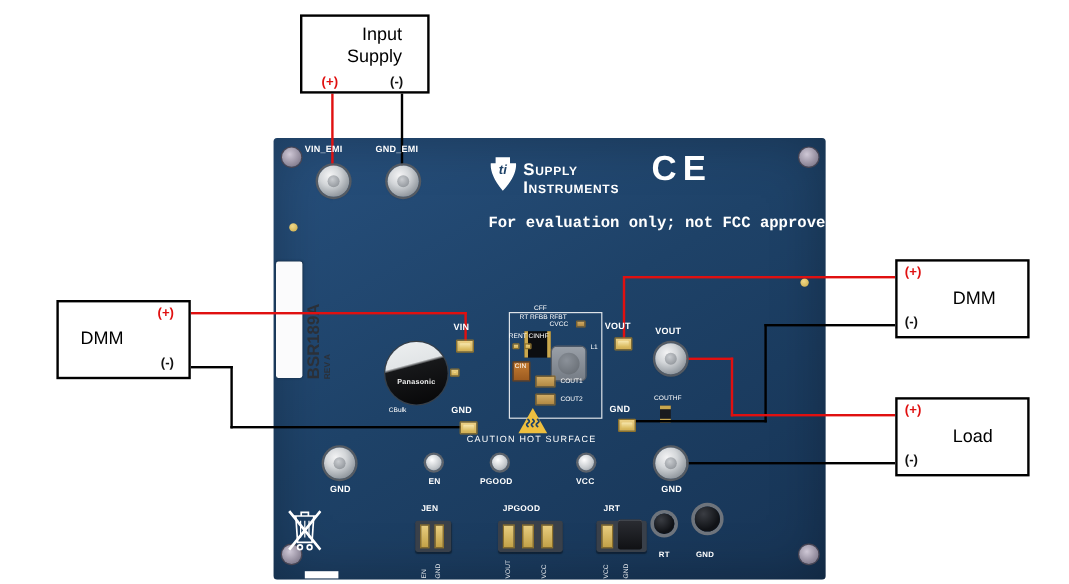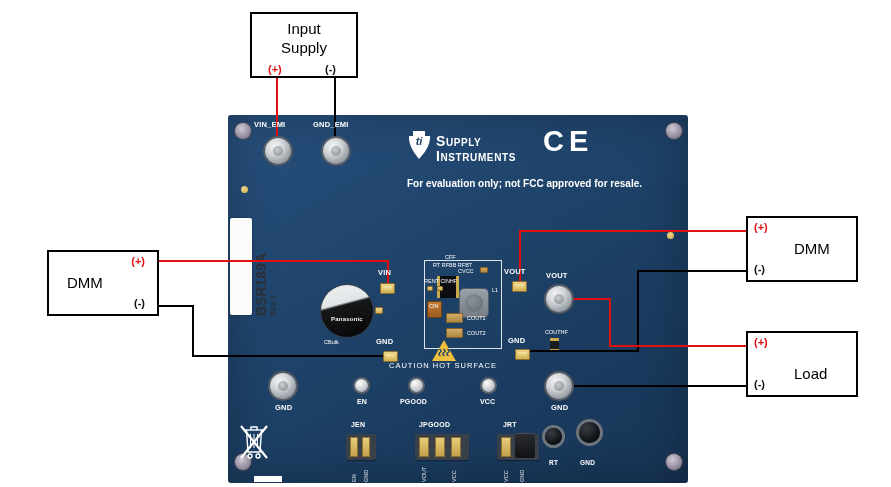--- a/index.html
+++ b/index.html
@@ -74,21 +74,21 @@
 
   .header-base{position:absolute;background:#39404a;border-radius:2px;z-index:5;box-shadow:0 1px 1px rgba(0,0,0,.4);}
   .pin{position:absolute;background:linear-gradient(#e8cd7f,#c2a147);border:1px solid #8d712c;
     box-sizing:border-box;z-index:6;}
   .jumper-cap{position:absolute;background:linear-gradient(#2b2d33,#101114);border-radius:2px;z-index:7;
     box-shadow:inset 0 1px 0 #4a4d55;}
 
   .logo-line{position:absolute;color:#fff;font-weight:bold;font-variant:small-caps;font-size:14px;
     letter-spacing:.6px;z-index:7;line-height:1;}
   .ce{position:absolute;color:#fff;font-weight:bold;font-size:29px;letter-spacing:5px;z-index:7;line-height:1;}
-  .disclaimer{position:absolute;color:#fff;font-weight:bold;font-size:10px;z-index:7;white-space:nowrap;}
+  .disclaimer{position:absolute;color:#fff;font-weight:bold;font-size:13px;z-index:7;white-space:nowrap;font-family:Liberation Mono, monospace;}
   .warn-text{position:absolute;color:#fff;font-weight:normal;font-size:7.5px;letter-spacing:1px;z-index:7;white-space:nowrap;}
   .white-bar{position:absolute;left:254px;top:476px;width:28px;height:6px;background:#fff;z-index:5;}
   .icon{position:absolute;z-index:6;}
 </style>
 </head>
 <body>
 
 <div id="canvas">
 
   <div class="board"></div>
@@ -237,36 +237,36 @@
   <div class="wire neg" style="left:637px;top:270px;width:109px;height:2px;"></div>
   <div class="wire neg" style="left:637px;top:270px;width:2px;height:82px;"></div>
   <div class="wire neg" style="left:522px;top:350px;width:117px;height:2px;"></div>
 
   <div class="wire pos" style="left:609px;top:345px;width:137px;height:2px;"></div>
   <div class="wire pos" style="left:609px;top:298px;width:2px;height:49px;"></div>
   <div class="wire pos" style="left:564px;top:298px;width:47px;height:2px;"></div>
   <div class="wire neg" style="left:564px;top:385px;width:182px;height:2px;"></div>
 
   <div class="eqbox" style="left:250px;top:12px;width:108px;height:66px;">
-    <div class="title" style="width:62px;margin:6px auto 0;">Input Supply</div>
+    <div class="title" style="width:62px;margin:6px auto 0;text-align:right;">Input Supply</div>
     <div class="polarity pos" style="left:16px;bottom:1px;">(+)</div>
     <div class="polarity neg" style="right:20px;bottom:1px;">(-)</div>
   </div>
 
   <div class="eqbox" style="left:47px;top:250px;width:112px;height:66px;">
     <div class="title" style="position:absolute;left:18px;top:22px;">DMM</div>
     <div class="polarity pos" style="right:12px;top:3px;">(+)</div>
     <div class="polarity neg" style="right:12px;bottom:5px;">(-)</div>
   </div>
 
   <div class="eqbox" style="left:746px;top:216px;width:112px;height:66px;">
     <div class="polarity pos" style="left:6px;top:3px;">(+)</div>
     <div class="title" style="position:absolute;left:46px;top:22px;">DMM</div>
     <div class="polarity neg" style="left:6px;bottom:5px;">(-)</div>
   </div>
 
   <div class="eqbox" style="left:746px;top:331px;width:112px;height:66px;">
     <div class="polarity pos" style="left:6px;top:3px;">(+)</div>
-    <div class="title" style="position:absolute;left:46px;top:32px;">Load</div>
+    <div class="title" style="position:absolute;left:46px;top:22px;">Load</div>
     <div class="polarity neg" style="left:6px;bottom:5px;">(-)</div>
   </div>
 
 </div>
 
 </body></html>

